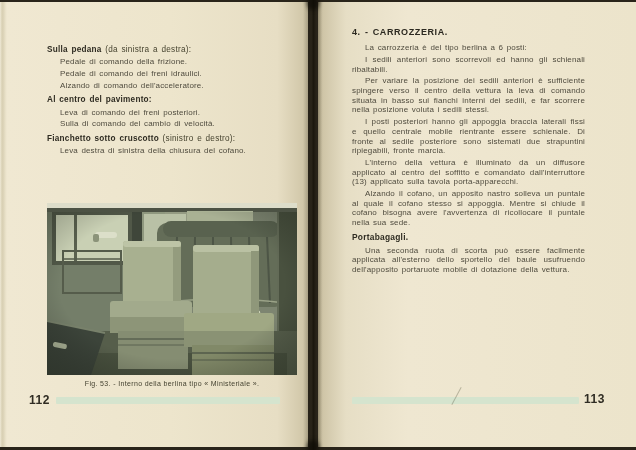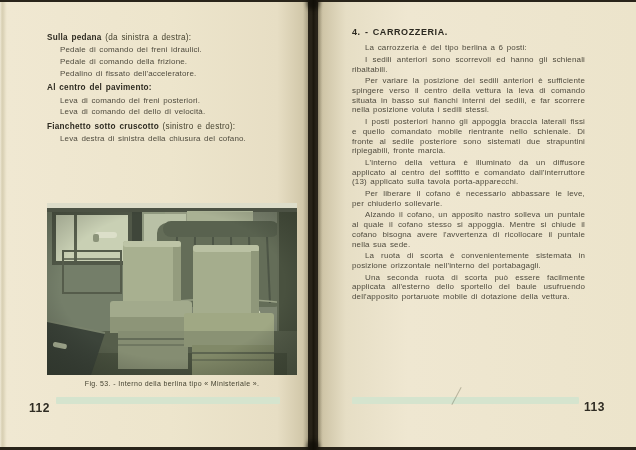--- a/index.html
+++ b/index.html
@@ -27,56 +27,56 @@
   }
   .gutter:before{top:-6px;}
   .gutter:after{bottom:-6px;}
 
   .text-block{position:absolute;color:#4f4b3e;font-size:8px;line-height:9.7px;
     text-align:justify;letter-spacing:.15px;word-spacing:1.1px;}
   .tb-left{left:47px;top:27px;width:253px;}
   .tb-right{left:34px;top:26px;width:233px;}
 
   .sec-head{font-size:8.2px;font-weight:bold;color:#2f2c22;margin:5px 0 2.5px;letter-spacing:.25px;text-indent:0;}
-  .sec-head:first-child{margin-top:4px;}
+  .sec-head:first-child{margin-top:16px;}
   .sec-head .plain{font-weight:normal;color:#46432f;}
   .item,.para{margin:0 0 2px;text-indent:13px;}
   .chapter-head{font-size:9px;font-weight:bold;color:#2c2920;letter-spacing:.6px;margin:0 0 5.5px;text-indent:0;}
   .sub-head{font-size:8.4px;font-weight:bold;color:#2f2c22;margin:5px 0 3px;letter-spacing:.25px;text-indent:0;}
 
   .figure{position:absolute;left:47px;top:201px;width:250px;}
   .figure svg{display:block;}
   .caption{margin-top:5px;text-align:center;font-size:7px;color:#454331;letter-spacing:.35px;}
 
   .rule{position:absolute;height:7px;background:#d5e4ce;border-radius:1px;}
   .rule-left{left:56px;top:395px;width:224px;}
   .rule-right{left:34px;top:395px;width:227px;}
-  .pagenum{position:absolute;font-size:12px;font-weight:bold;color:#2f2c23;letter-spacing:.5px;margin-top:8px;}
+  .pagenum{position:absolute;font-size:12px;font-weight:bold;color:#2f2c23;letter-spacing:.5px;}
   .pn-left{left:29px;top:391px;}
   .pn-right{left:266px;top:390px;}
   .scratch{position:absolute;left:138px;top:384px;width:1px;height:20px;
     background:rgba(86,86,64,.35);transform:rotate(28deg);}
   .edge-left{position:absolute;left:0;top:0;bottom:0;width:7px;z-index:4;
     background:linear-gradient(90deg,#efe9d6 0,#d9d0b4 2px,rgba(217,208,180,0) 7px);}
 </style>
 </head>
 <body>
 
 <div class="page page-left">
   <div class="edge-left"></div>
 
   <div class="text-block tb-left">
     <p class="sec-head"><span>Sulla pedana</span><span class="plain"> (da sinistra a destra):</span></p>
+    <p class="item">Pedale di comando della frizione.</p>
     <p class="item">Pedale di comando dei freni idraulici.</p>
-    <p class="item">Pedale di comando della frizione.</p>
-    <p class="item">Pedalino di fissato dell'acceleratore.</p>
+    <p class="item">Alzando di comando dell'acceleratore.</p>
 
     <p class="sec-head"><span>Al centro del pavimento:</span><span class="plain"></span></p>
     <p class="item">Leva di comando dei freni posteriori.</p>
-    <p class="item">Leva di comando del dello di velocità.</p>
+    <p class="item">Sulla di comando del cambio di velocità.</p>
 
     <p class="sec-head"><span>Fianchetto sotto cruscotto</span><span class="plain"> (sinistro e destro):</span></p>
     <p class="item">Leva destra di sinistra della chiusura del cofano.</p>
   </div>
 
   <div class="figure">
 
     <svg width="250" height="172" viewBox="0 0 250 172">
       <defs>
         <radialGradient id="vig" cx="50%" cy="45%" r="75%">
@@ -162,25 +162,24 @@
   <div class="rule rule-left"></div>
   <div class="pagenum pn-left">112</div>
 </div>
 
 <div class="page page-right">
   <div class="text-block tb-right">
     <p class="chapter-head">4. - CARROZZERIA.</p>
     <p class="para">La carrozzeria è del tipo berlina a 6 posti:</p>
     <p class="para">I sedili anteriori sono scorrevoli ed hanno gli schienali ribaltabili.</p>
     <p class="para">Per variare la posizione dei sedili anteriori è sufficiente spingere verso il centro della vettura la leva di comando situata in basso sui fianchi interni dei sedili, e far scorrere nella posizione voluta i sedili stessi.</p>
-    <p class="para">I posti posteriori hanno gli appoggia braccia laterali fissi e quello comandato mobile rientrante nello schienale. Di fronte al sedile posteriore sono sistemati due strapuntini ripiegabili, fronte marcia.</p>
+    <p class="para">I posti posteriori hanno gli appoggia braccia laterali fissi e quello centrale mobile rientrante essere schienale. Di fronte al sedile posteriore sono sistemati due strapuntini ripiegabili, fronte marcia.</p>
     <p class="para">L'interno della vettura è illuminato da un diffusore applicato al centro del soffitto e comandato dall'interruttore (13) applicato sulla tavola porta-apparecchi.</p>
-    <p class="para">Per liberare il cofano è necessario abbassare le leve, per chiuderlo sollevarle.</p>
     <p class="para">Alzando il cofano, un apposito nastro solleva un puntale al quale il cofano stesso si appoggia. Mentre si chiude il cofano bisogna avere l'avvertenza di ricollocare il puntale nella sua sede.</p>
-    <p class="para">La ruota di scorta è convenientemente sistemata in posizione orizzontale nell'interno del portabagagli.</p>
+    <p class="sub-head">Portabagagli.</p>
     <p class="para">Una seconda ruota di scorta può essere facilmente applicata all'esterno dello sportello del baule usufruendo dell'apposito portaruote mobile di dotazione della vettura.</p>
   </div>
 
   <div class="rule rule-right"></div>
   <div class="scratch"></div>
   <div class="pagenum pn-right">113</div>
 </div>
 
 <div class="gutter"></div>
 

